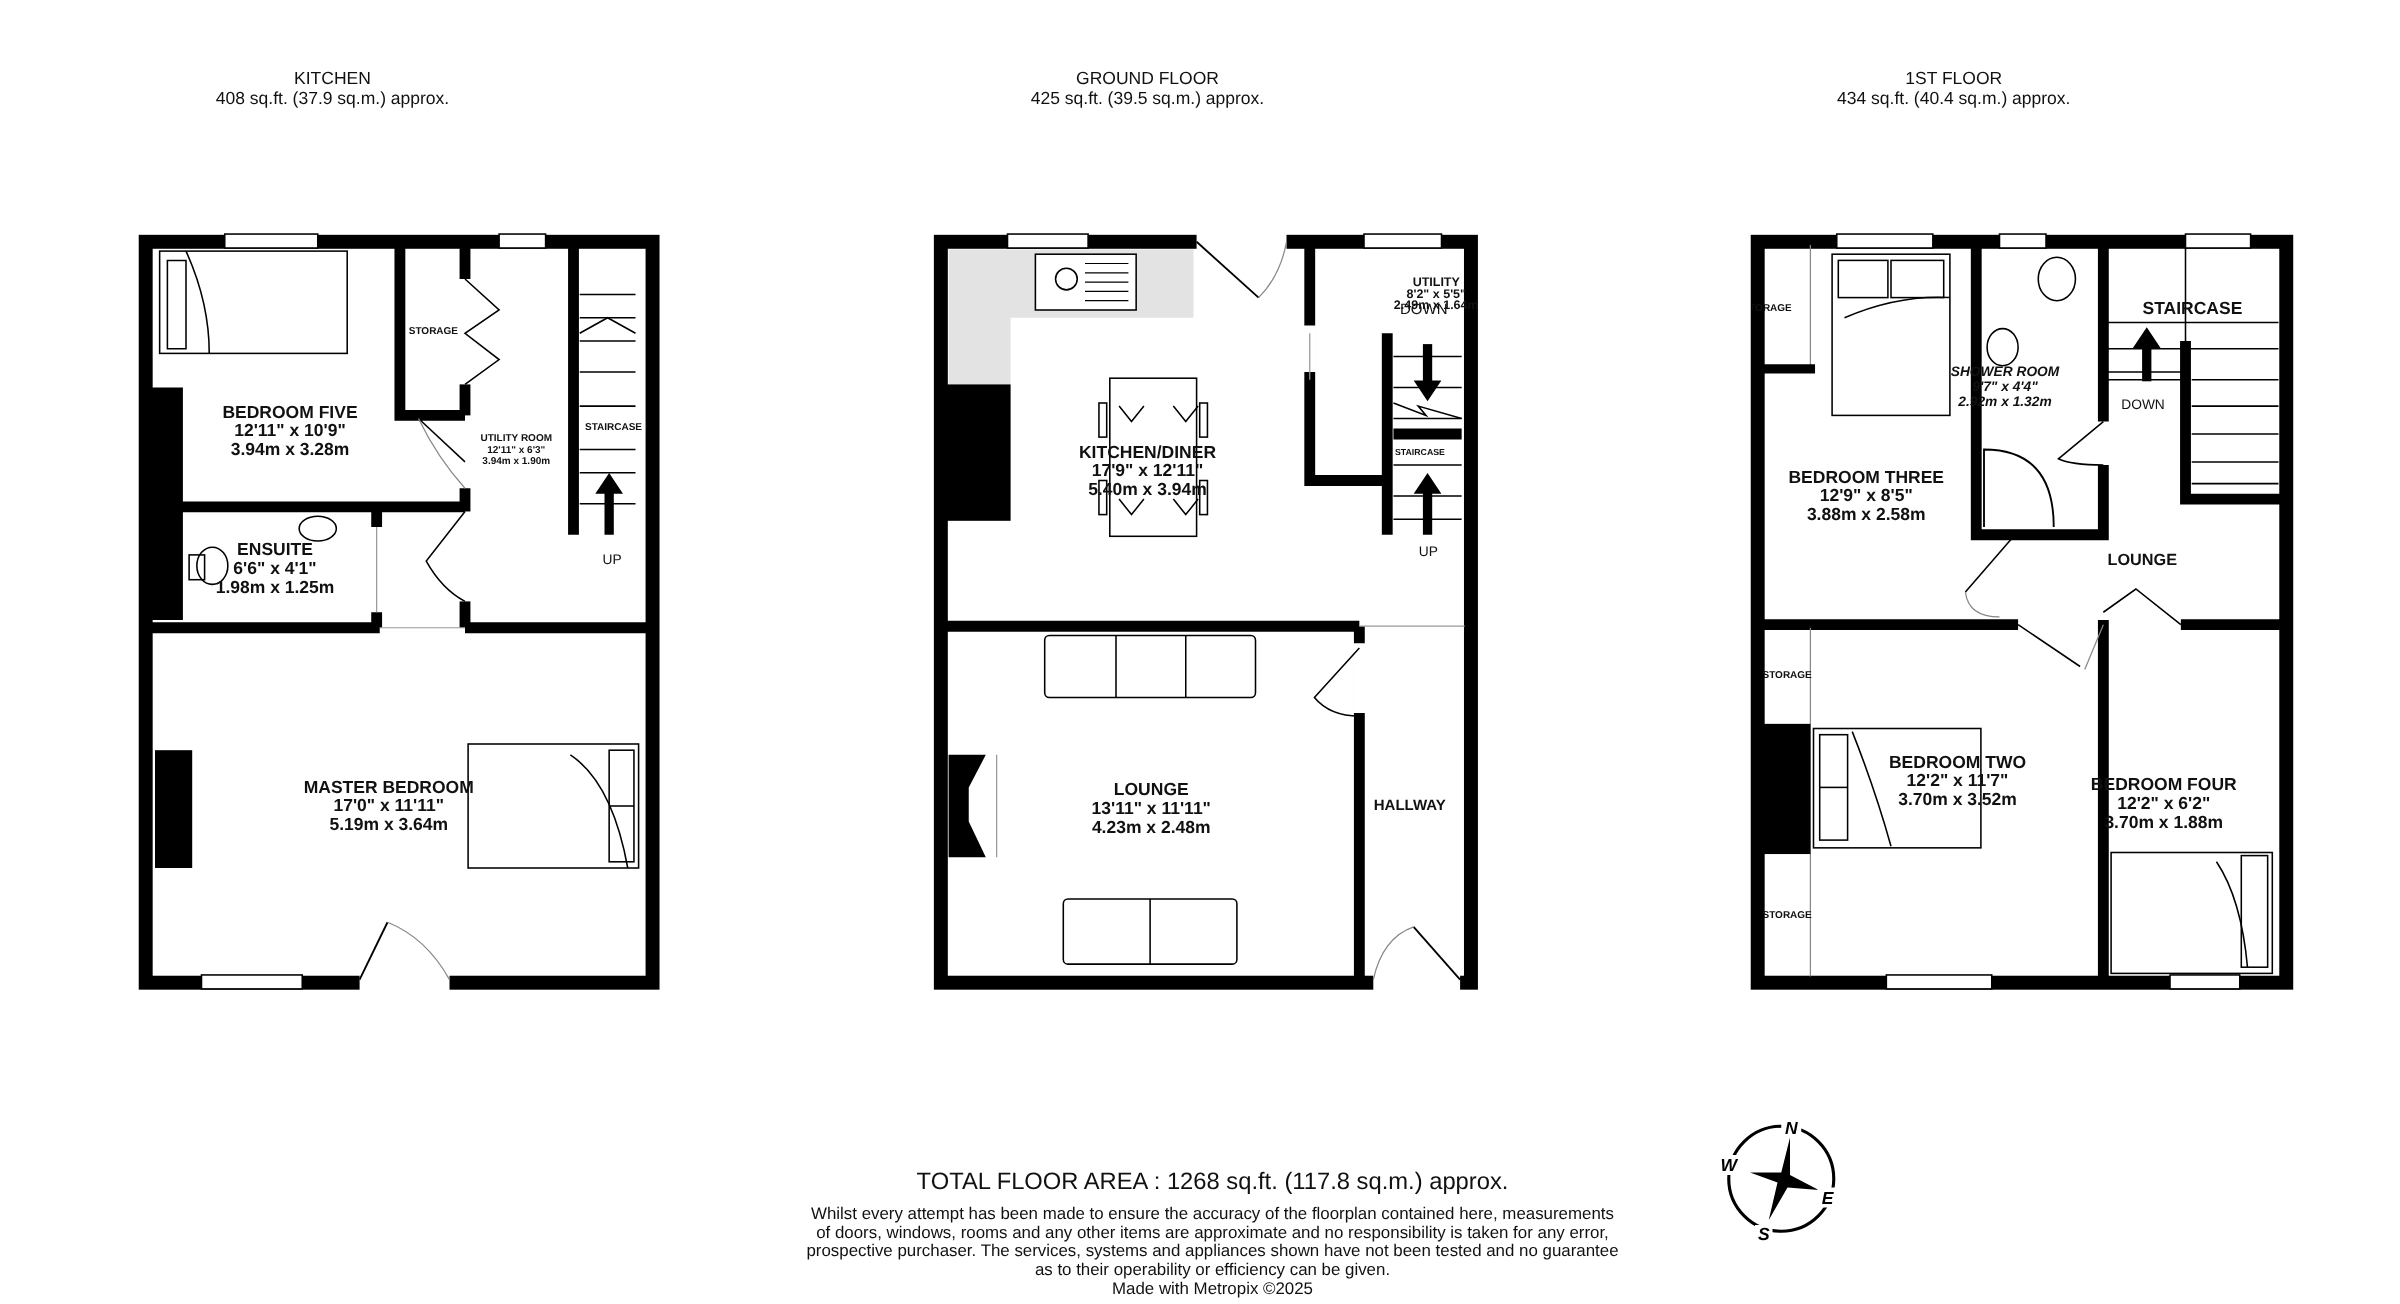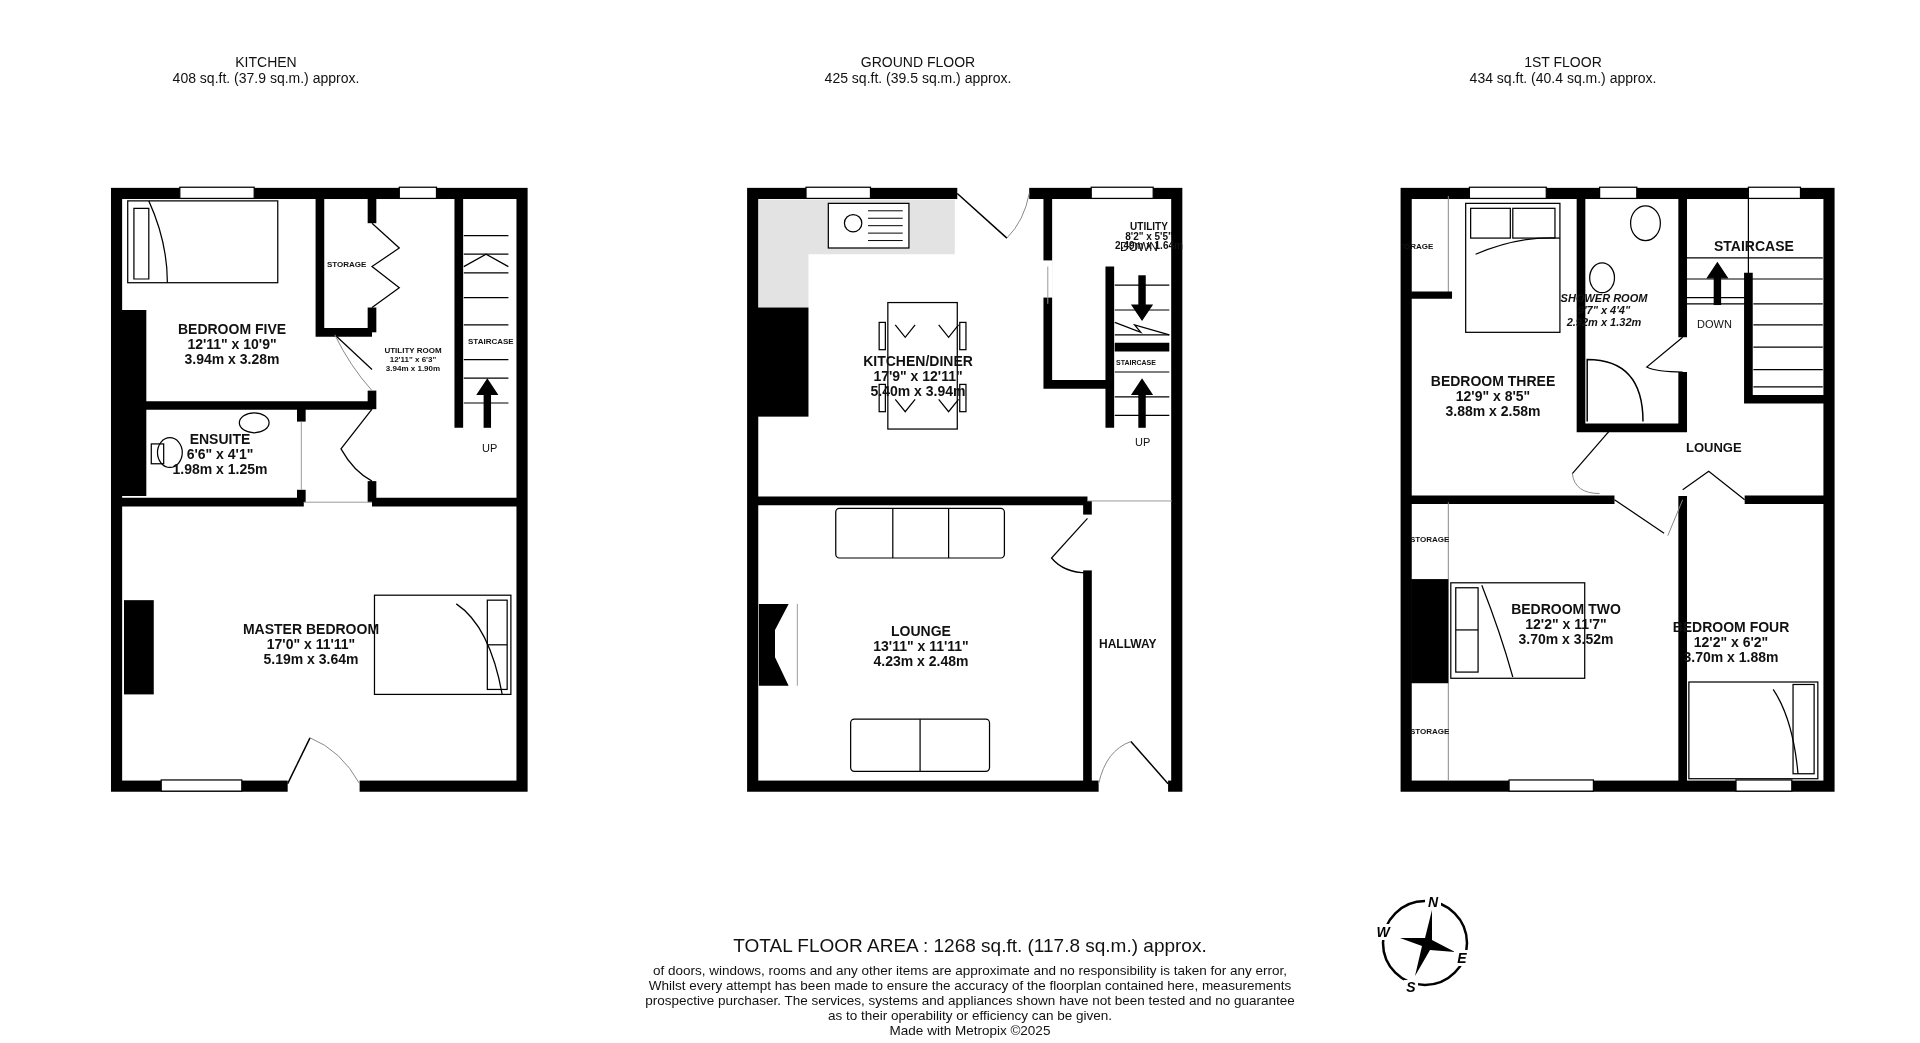--- a/index.html
+++ b/index.html
@@ -300,22 +300,22 @@
   <span class="dim">3.70m  x 3.52m</span>
 </div>
 <div class="room-label" style="left:1731px;top:620px;">
   <span>BEDROOM FOUR</span>
   <span class="dim">12'2"  x 6'2"</span>
   <span class="dim">3.70m  x 1.88m</span>
 </div>
 
 <div class="footer-total">TOTAL FLOOR AREA : 1268 sq.ft. (117.8 sq.m.) approx.</div>
 <div class="footer-disclaimer">
+  <div>Whilst every attempt has been made to ensure the accuracy of the floorplan contained here, measurements</div>
   <div>of doors, windows, rooms and any other items are approximate and no responsibility is taken for any error,</div>
-  <div>Whilst every attempt has been made to ensure the accuracy of the floorplan contained here, measurements</div>
   <div>prospective purchaser. The services, systems and appliances shown have not been tested and no guarantee</div>
   <div>as to their operability or efficiency can be given.</div>
   <div>Made with Metropix ©2025</div>
 </div>
 
 <div class="compass">
   <svg width="110" height="110" viewBox="0 0 110 110">
     <circle cx="55" cy="55" r="42" fill="none" stroke="#000" stroke-width="2.5"></circle>
     <path d="M62 22 L55 50 L30 50 L52 58 L45 88 L60 62 L85 64 L62 52 Z" fill="#000" transform="rotate(0 55 55)"></path>
     <rect x="55" y="6" width="16" height="14" fill="#fff"></rect>

